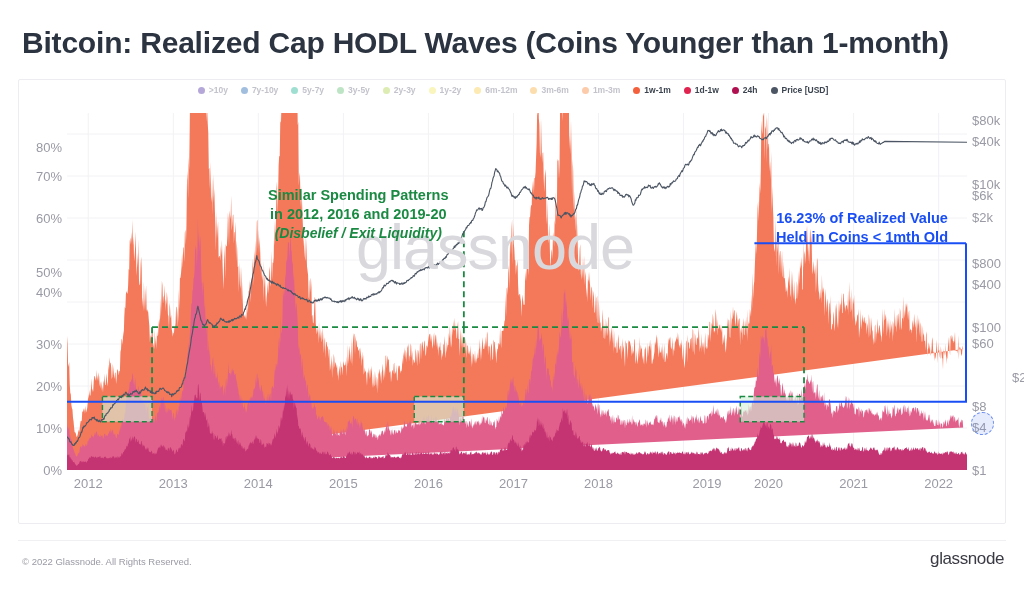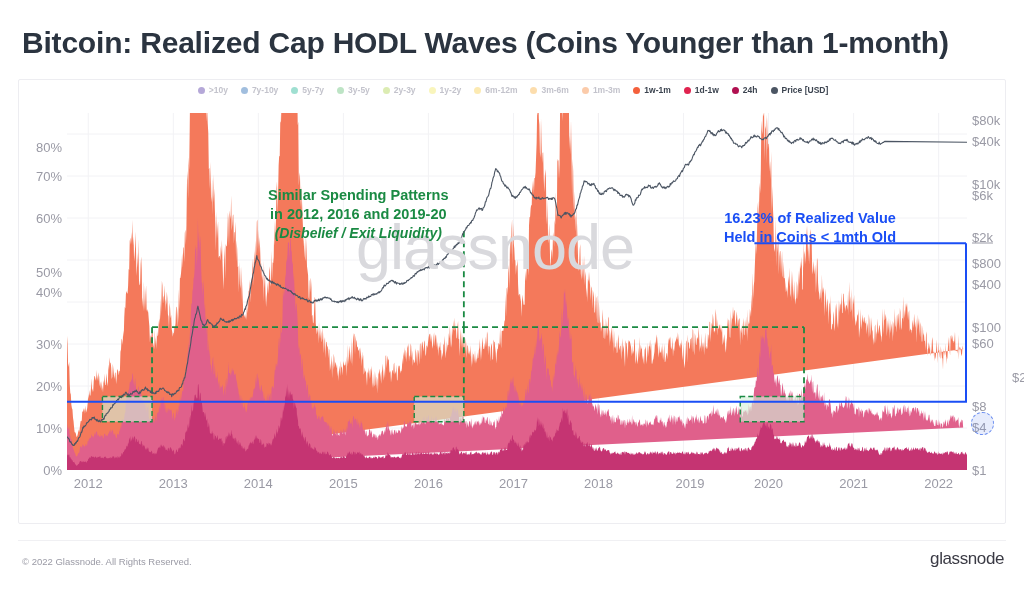--- a/index.html
+++ b/index.html
@@ -118,21 +118,21 @@
     font-size: 14.5px;
     font-weight: 700;
     line-height: 19px;
   }
   #annot-green .italic {
     font-style: italic;
     font-weight: 600;
     font-size: 14px;
   }
   #annot-blue {
-    left: 705px; top: 129px;
+    left: 757px; top: 129px;
     text-align: center;
     color: #1a4ef5;
     font-size: 14.5px;
     font-weight: 700;
     line-height: 19px;
   }
 
   
   #end-marker {
     position: absolute;
@@ -243,36 +243,36 @@
 
     <div id="y-right-axis">
         <div class="tick tick-y-right" style="top: 357px;">$1</div>
         <div class="tick tick-y-right" style="top: 314.013px;">$4</div>
         <div class="tick tick-y-right" style="top: 292.519px;">$8</div>
         <div class="tick tick-y-right" style="top: 264.106px; margin-left: 40px;">$20</div>
         <div class="tick tick-y-right" style="top: 230.04px;">$60</div>
         <div class="tick tick-y-right" style="top: 214.2px;">$100</div>
         <div class="tick tick-y-right" style="top: 171.213px;">$400</div>
         <div class="tick tick-y-right" style="top: 149.719px;">$800</div>
-        <div class="tick tick-y-right" style="top: 124px; text-decoration: underline;">$2k</div>
+        <div class="tick tick-y-right" style="top: 104px;">$2k</div>
         <div class="tick tick-y-right" style="top: 82px;">$6k</div>
         <div class="tick tick-y-right" style="top: 71.4px;">$10k</div>
         <div class="tick tick-y-right" style="top: 28.4129px;">$40k</div>
         <div class="tick tick-y-right" style="top: 6.91937px;">$80k</div>
       </div>
 
     <div id="x-axis">
         <div class="tick tick-x" style="left: 21.2598px;">2012</div>
         <div class="tick tick-x" style="left: 106.299px;">2013</div>
         <div class="tick tick-x" style="left: 191.339px;">2014</div>
         <div class="tick tick-x" style="left: 276.378px;">2015</div>
         <div class="tick tick-x" style="left: 361.417px;">2016</div>
         <div class="tick tick-x" style="left: 446.457px;">2017</div>
         <div class="tick tick-x" style="left: 531.496px;">2018</div>
-        <div class="tick tick-x" style="left: 623px;">2019</div>
+        <div class="tick tick-x" style="left: 640px;">2019</div>
         <div class="tick tick-x" style="left: 701.575px;">2020</div>
         <div class="tick tick-x" style="left: 786.614px;">2021</div>
         <div class="tick tick-x" style="left: 871.654px;">2022</div>
       </div>
 
     <div id="plot">
       <svg id="plot-svg" width="900" height="357">
           <line x1="0" y1="357" x2="900" y2="357" stroke="#f2f2f5" stroke-width="1"></line>
           <line x1="0" y1="315" x2="900" y2="315" stroke="#f2f2f5" stroke-width="1"></line>
           <line x1="0" y1="273" x2="900" y2="273" stroke="#f2f2f5" stroke-width="1"></line>

